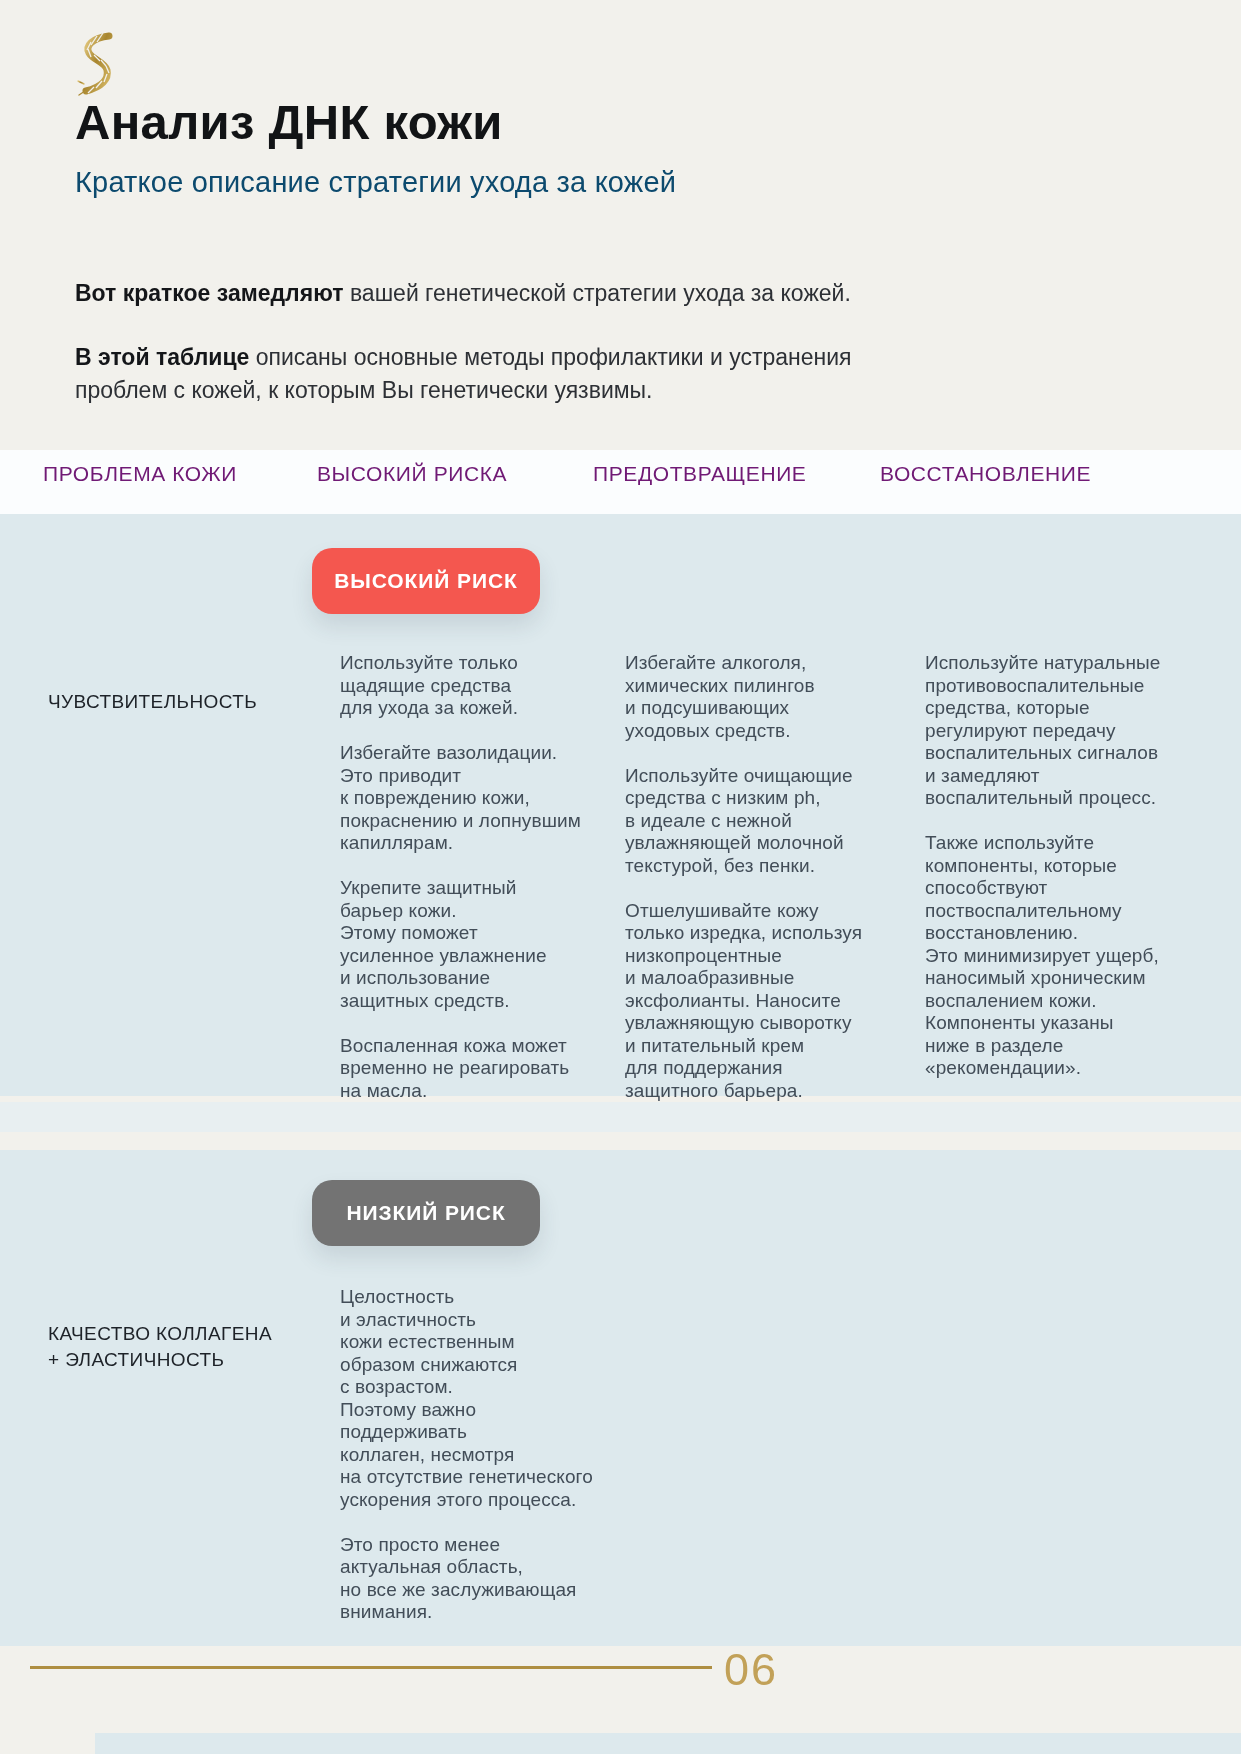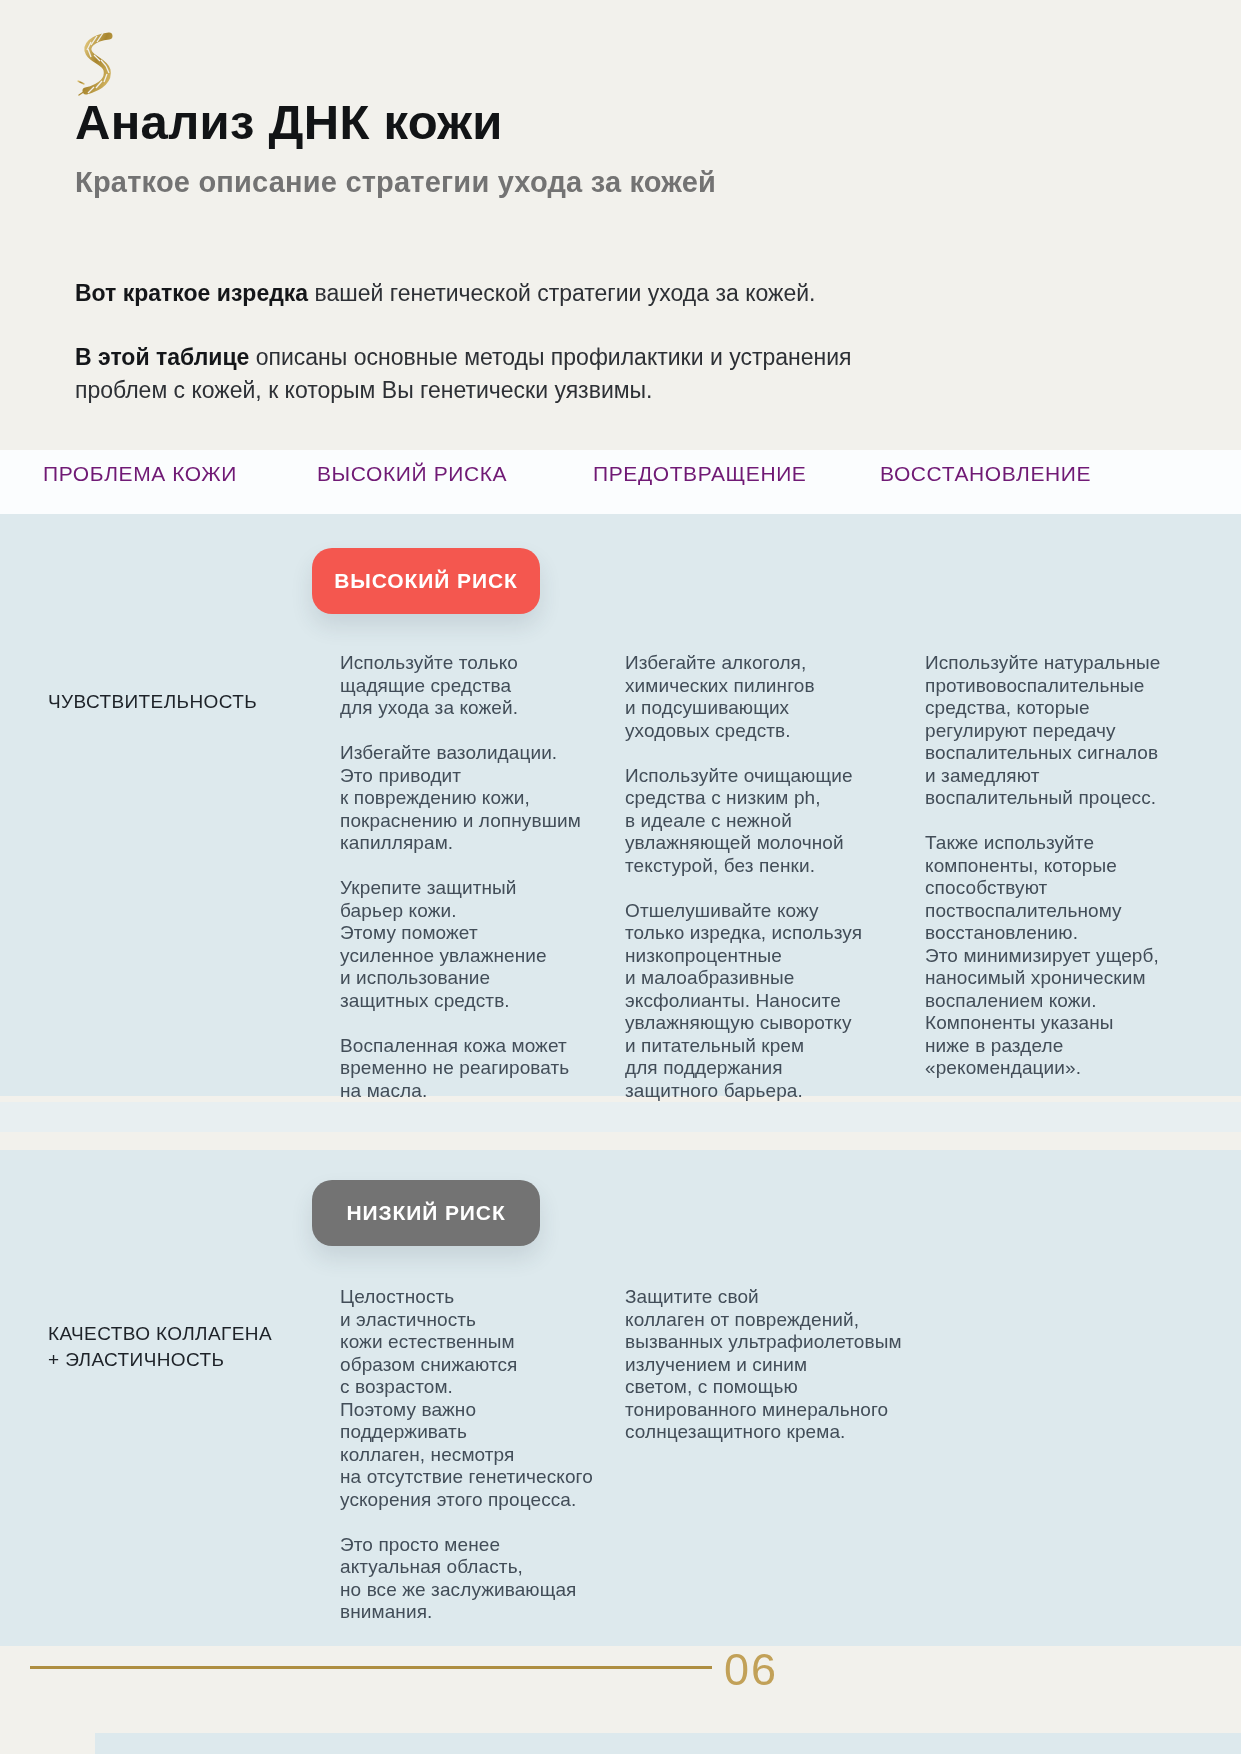--- a/index.html
+++ b/index.html
@@ -15,21 +15,21 @@
   .abs{position:absolute;}
 
   
   .logo{left:76px;top:32px;}
   .title{
     left:75px;top:94px;
     font-size:49px;font-weight:800;letter-spacing:.3px;color:#121416;
   }
   .subtitle{
     left:75px;top:166px;
-    font-size:29px;font-weight:700;letter-spacing:.2px;color:#737373;
+    font-size:29px;font-weight:400;letter-spacing:.2px;color:#0c4a6e;
   }
   .intro{
     left:75px;width:950px;
     font-size:23px;line-height:33px;color:#2d3035;
     white-space:pre-line;
   }
   .intro b{font-weight:700;color:#141619;}
   .intro-1{top:254px;}
   .intro-2{top:318px;}
 
@@ -113,21 +113,21 @@
         <line x1="8" y1="52" x2="2" y2="49"></line>
         <line x1="8" y1="56" x2="1" y2="56"></line>
         <line x1="9" y1="59" x2="3" y2="63"></line>
       </g>
     </svg>
   </div>
 
   <div class="abs title">Анализ ДНК кожи</div>
   <div class="abs subtitle">Краткое описание стратегии ухода за кожей</div>
 
-  <p class="abs intro intro-1"><b>Вот краткое изредка</b><span> вашей генетической стратегии ухода за кожей.</span></p>
+  <p class="abs intro intro-1"><b>Вот краткое замедляют</b><span> вашей генетической стратегии ухода за кожей.</span></p>
   <p class="abs intro intro-2"><b>В этой таблице</b><span> описаны основные методы профилактики и устранения
 проблем с кожей, к которым Вы генетически уязвимы.</span></p>
 
   <div class="abs band-header">
     <div class="th th-1">ПРОБЛЕМА КОЖИ</div>
     <div class="th th-2">ВЫСОКИЙ РИСКА</div>
     <div class="th th-3">ПРЕДОТВРАЩЕНИЕ</div>
     <div class="th th-4">ВОССТАНОВЛЕНИЕ</div>
   </div>
 
@@ -210,26 +210,19 @@
 Поэтому важно
 поддерживать
 коллаген, несмотря
 на отсутствие генетического
 ускорения этого процесса.
 
 Это просто менее
 актуальная область,
 но все же заслуживающая
 внимания.</div>
-  <div class="cell col-prevention row-2">Защитите свой
-коллаген от повреждений,
-вызванных ультрафиолетовым
-излучением и синим
-светом, с помощью
-тонированного минерального
-солнцезащитного крема.</div>
   <div class="cell col-restoration row-2"></div>
 
   <div class="abs footer-line" style="background: rgb(174, 142, 65);"></div>
   <div class="abs page-num" style="color: rgb(194, 161, 88);">06</div>
   <div class="abs bottom-strip" style="background: rgb(221, 233, 237);"></div>
 
 </div>
 
 </body></html>

